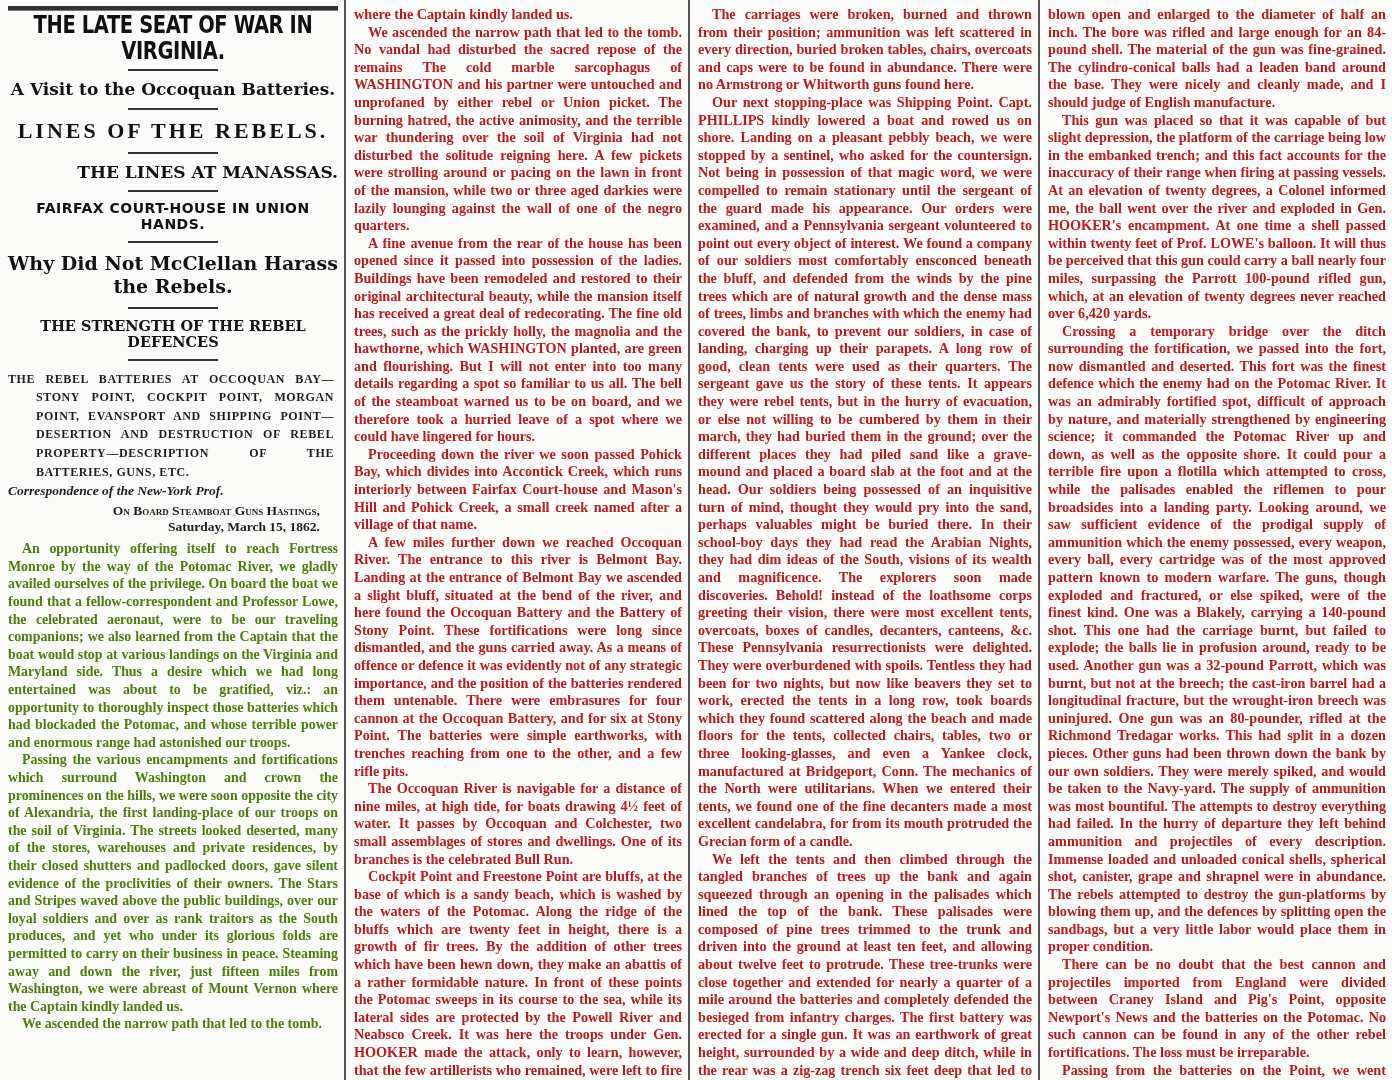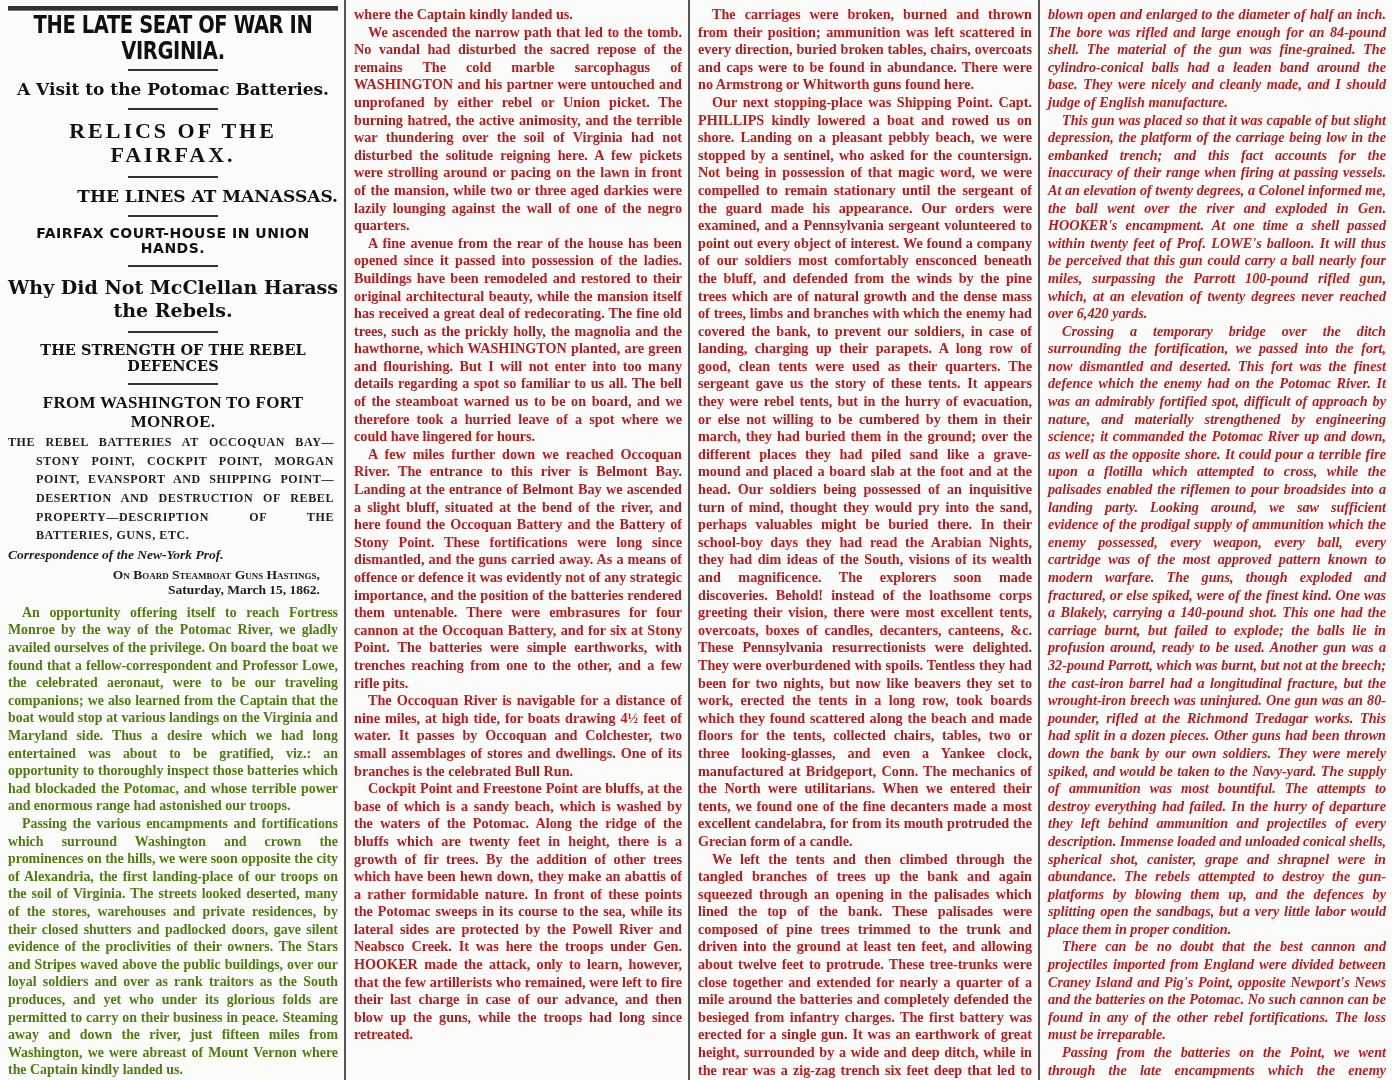--- a/index.html
+++ b/index.html
@@ -9,21 +9,21 @@
     font-family: "DejaVu Serif", "Liberation Serif", serif;
   }
   .page { position: relative; width: 1392px; height: 1080px; padding-left: 12px; }
   .col {
     position: absolute; top: 0; height: 1080px; box-sizing: border-box;
     padding: 6px 6px 0 8px; overflow: hidden;
   }
   .col1 { left: 0; width: 346px; border-right: 2px solid #555; }
   .col2 { left: 346px; width: 344px; border-right: 2px solid #555; }
   .col3 { left: 690px; width: 350px; border-right: 2px solid #555; }
-  .col4 { left: 1040px; width: 352px; font-style: italic; }
+  .col4 { left: 1040px; width: 352px; }
   .top-rule { height: 4px; background: #333; margin: 0 0 6px 0; border-bottom: 1px solid #777; }
   .hl {
     text-align: center; margin: 0; color: #111; line-height: 1.1;
   }
   .hl1 { font-family: "DejaVu Sans", sans-serif; font-weight: bold; font-size: 19.5px; letter-spacing: -0.4px; transform: scaleY(1.25); margin: 6px 0 8px; }
   .hl2 { font-weight: bold; font-size: 17px; margin: 2px 0; }
   .hl3 { font-family: "Liberation Serif", serif; font-weight: bold; font-size: 22px; letter-spacing: 3px; margin: 2px 0; }
   .hl4 { font-weight: bold; font-size: 17px; margin: 2px 0; text-align: right; }
   .hl5 { font-family: "DejaVu Sans", sans-serif; font-weight: bold; font-size: 14px; margin: 2px 0; letter-spacing: 0.5px; }
   .hl6 { font-weight: bold; font-size: 19px; margin: 2px 0; line-height: 1.2; }
@@ -54,48 +54,48 @@
 </style>
 </head>
 <body>
 
 <div class="page">
 
   <div class="col col1">
     <div class="top-rule"></div>
     <h1 class="hl hl1">THE LATE SEAT OF WAR IN VIRGINIA.</h1>
     <div class="rule"></div>
-    <h2 class="hl hl2">A Visit to the Potomac Batteries.</h2>
+    <h2 class="hl hl2">A Visit to the Occoquan Batteries.</h2>
     <div class="rule"></div>
-    <h2 class="hl hl3">RELICS OF THE FAIRFAX.</h2>
+    <h2 class="hl hl3">LINES OF THE REBELS.</h2>
     <div class="rule"></div>
     <h2 class="hl hl4">THE LINES AT MANASSAS.</h2>
     <div class="rule"></div>
     <h2 class="hl hl5">FAIRFAX COURT-HOUSE IN UNION HANDS.</h2>
     <div class="rule"></div>
     <h2 class="hl hl6">Why Did Not McClellan Harass the Rebels.</h2>
     <div class="rule"></div>
     <h2 class="hl hl7">THE STRENGTH OF THE REBEL DEFENCES</h2>
     <div class="rule"></div>
-    <h2 class="hl hl8">FROM WASHINGTON TO FORT MONROE.</h2>
     <p class="deck">The Rebel Batteries at Occoquan Bay—Stony Point, Cockpit Point, Morgan Point, Evansport and Shipping Point—Desertion and Destruction of Rebel Property—Description of the Batteries, Guns, Etc.</p>
     <p class="corr">Correspondence of the New-York Prof.</p>
     <div class="dateline">
       <div class="sc">On Board Steamboat Guns Hastings,</div>
       <div>Saturday, March 15, 1862.</div>
     </div>
     <p class="body">An opportunity offering itself to reach Fortress Monroe by the way of the Potomac River, we gladly availed ourselves of the privilege. On board the boat we found that a fellow-correspondent and Professor Lowe, the celebrated aeronaut, were to be our traveling companions; we also learned from the Captain that the boat would stop at various landings on the Virginia and Maryland side. Thus a desire which we had long entertained was about to be gratified, viz.: an opportunity to thoroughly inspect those batteries which had blockaded the Potomac, and whose terrible power and enormous range had astonished our troops.</p>
     <p class="body">Passing the various encampments and fortifications which surround Washington and crown the prominences on the hills, we were soon opposite the city of Alexandria, the first landing-place of our troops on the soil of Virginia. The streets looked deserted, many of the stores, warehouses and private residences, by their closed shutters and padlocked doors, gave silent evidence of the proclivities of their owners. The Stars and Stripes waved above the public buildings, over our loyal soldiers and over as rank traitors as the South produces, and yet who under its glorious folds are permitted to carry on their business in peace. Steaming away and down the river, just fifteen miles from Washington, we were abreast of Mount Vernon where the Captain kindly landed us.</p>
     <p class="body">We ascended the narrow path that led to the tomb.</p>
   </div>
 
   <div class="col col2">
     <p class="body noindent">where the Captain kindly landed us.</p>
     <p class="body">We ascended the narrow path that led to the tomb. No vandal had disturbed the sacred repose of the remains The cold marble sarcophagus of WASHINGTON and his partner were untouched and unprofaned by either rebel or Union picket. The burning hatred, the active animosity, and the terrible war thundering over the soil of Virginia had not disturbed the solitude reigning here. A few pickets were strolling around or pacing on the lawn in front of the mansion, while two or three aged darkies were lazily lounging against the wall of one of the negro quarters.</p>
     <p class="body">A fine avenue from the rear of the house has been opened since it passed into possession of the ladies. Buildings have been remodeled and restored to their original architectural beauty, while the mansion itself has received a great deal of redecorating. The fine old trees, such as the prickly holly, the magnolia and the hawthorne, which WASHINGTON planted, are green and flourishing. But I will not enter into too many details regarding a spot so familiar to us all. The bell of the steamboat warned us to be on board, and we therefore took a hurried leave of a spot where we could have lingered for hours.</p>
+    <p class="body">Proceeding down the river we soon passed Pohick Bay, which divides into Accontick Creek, which runs interiorly between Fairfax Court-house and Mason's Hill and Pohick Creek, a small creek named after a village of that name.</p>
     <p class="body">A few miles further down we reached Occoquan River. The entrance to this river is Belmont Bay. Landing at the entrance of Belmont Bay we ascended a slight bluff, situated at the bend of the river, and here found the Occoquan Battery and the Battery of Stony Point. These fortifications were long since dismantled, and the guns carried away. As a means of offence or defence it was evidently not of any strategic importance, and the position of the batteries rendered them untenable. There were embrasures for four cannon at the Occoquan Battery, and for six at Stony Point. The batteries were simple earthworks, with trenches reaching from one to the other, and a few rifle pits.</p>
     <p class="body">The Occoquan River is navigable for a distance of nine miles, at high tide, for boats drawing 4½ feet of water. It passes by Occoquan and Colchester, two small assemblages of stores and dwellings. One of its branches is the celebrated Bull Run.</p>
     <p class="body">Cockpit Point and Freestone Point are bluffs, at the base of which is a sandy beach, which is washed by the waters of the Potomac. Along the ridge of the bluffs which are twenty feet in height, there is a growth of fir trees. By the addition of other trees which have been hewn down, they make an abattis of a rather formidable nature. In front of these points the Potomac sweeps in its course to the sea, while its lateral sides are protected by the Powell River and Neabsco Creek. It was here the troops under Gen. HOOKER made the attack, only to learn, however, that the few artillerists who remained, were left to fire their last charge in case of our advance, and then blow up the guns, while the troops had long since retreated.</p>
 
   </div>
 
   <div class="col col3">
     <p class="body">The carriages were broken, burned and thrown from their position; ammunition was left scattered in every direction, buried broken tables, chairs, overcoats and caps were to be found in abundance. There were no Armstrong or Whitworth guns found here.</p>
     <p class="body">Our next stopping-place was Shipping Point. Capt. PHILLIPS kindly lowered a boat and rowed us on shore. Landing on a pleasant pebbly beach, we were stopped by a sentinel, who asked for the countersign. Not being in possession of that magic word, we were compelled to remain stationary until the sergeant of the guard made his appearance. Our orders were examined, and a Pennsylvania sergeant volunteered to point out every object of interest. We found a company of our soldiers most comfortably ensconced beneath the bluff, and defended from the winds by the pine trees which are of natural growth and the dense mass of trees, limbs and branches with which the enemy had covered the bank, to prevent our soldiers, in case of landing, charging up their parapets. A long row of good, clean tents were used as their quarters. The sergeant gave us the story of these tents. It appears they were rebel tents, but in the hurry of evacuation, or else not willing to be cumbered by them in their march, they had buried them in the ground; over the different places they had piled sand like a grave-mound and placed a board slab at the foot and at the head. Our soldiers being possessed of an inquisitive turn of mind, thought they would pry into the sand, perhaps valuables might be buried there. In their school-boy days they had read the Arabian Nights, they had dim ideas of the South, visions of its wealth and magnificence. The explorers soon made discoveries. Behold! instead of the loathsome corps greeting their vision, there were most excellent tents, overcoats, boxes of candles, decanters, canteens, &amp;c. These Pennsylvania resurrectionists were delighted. They were overburdened with spoils. Tentless they had been for two nights, but now like beavers they set to work, erected the tents in a long row, took boards which they found scattered along the beach and made floors for the tents, collected chairs, tables, two or three looking-glasses, and even a Yankee clock, manufactured at Bridgeport, Conn. The mechanics of the North were utilitarians. When we entered their tents, we found one of the fine decanters made a most excellent candelabra, for from its mouth protruded the Grecian form of a candle.</p>
     <p class="body">We left the tents and then climbed through the tangled branches of trees up the bank and again squeezed through an opening in the palisades which lined the top of the bank. These palisades were composed of pine trees trimmed to the trunk and driven into the ground at least ten feet, and allowing about twelve feet to protrude. These tree-trunks were close together and extended for nearly a quarter of a mile around the batteries and completely defended the besieged from infantry charges. The first battery was erected for a single gun. It was an earthwork of great height, surrounded by a wide and deep ditch, while in the rear was a zig-zag trench six feet deep that led to the main fortification. The gun had been burst by filling it with powder, sand and two balls, and then setting fire to the gun carriage. The gun lay in the sand deeply imbedded. In the explosion it had been obliquely fractured from the breach. It lay in three pieces; the vent was</p>

